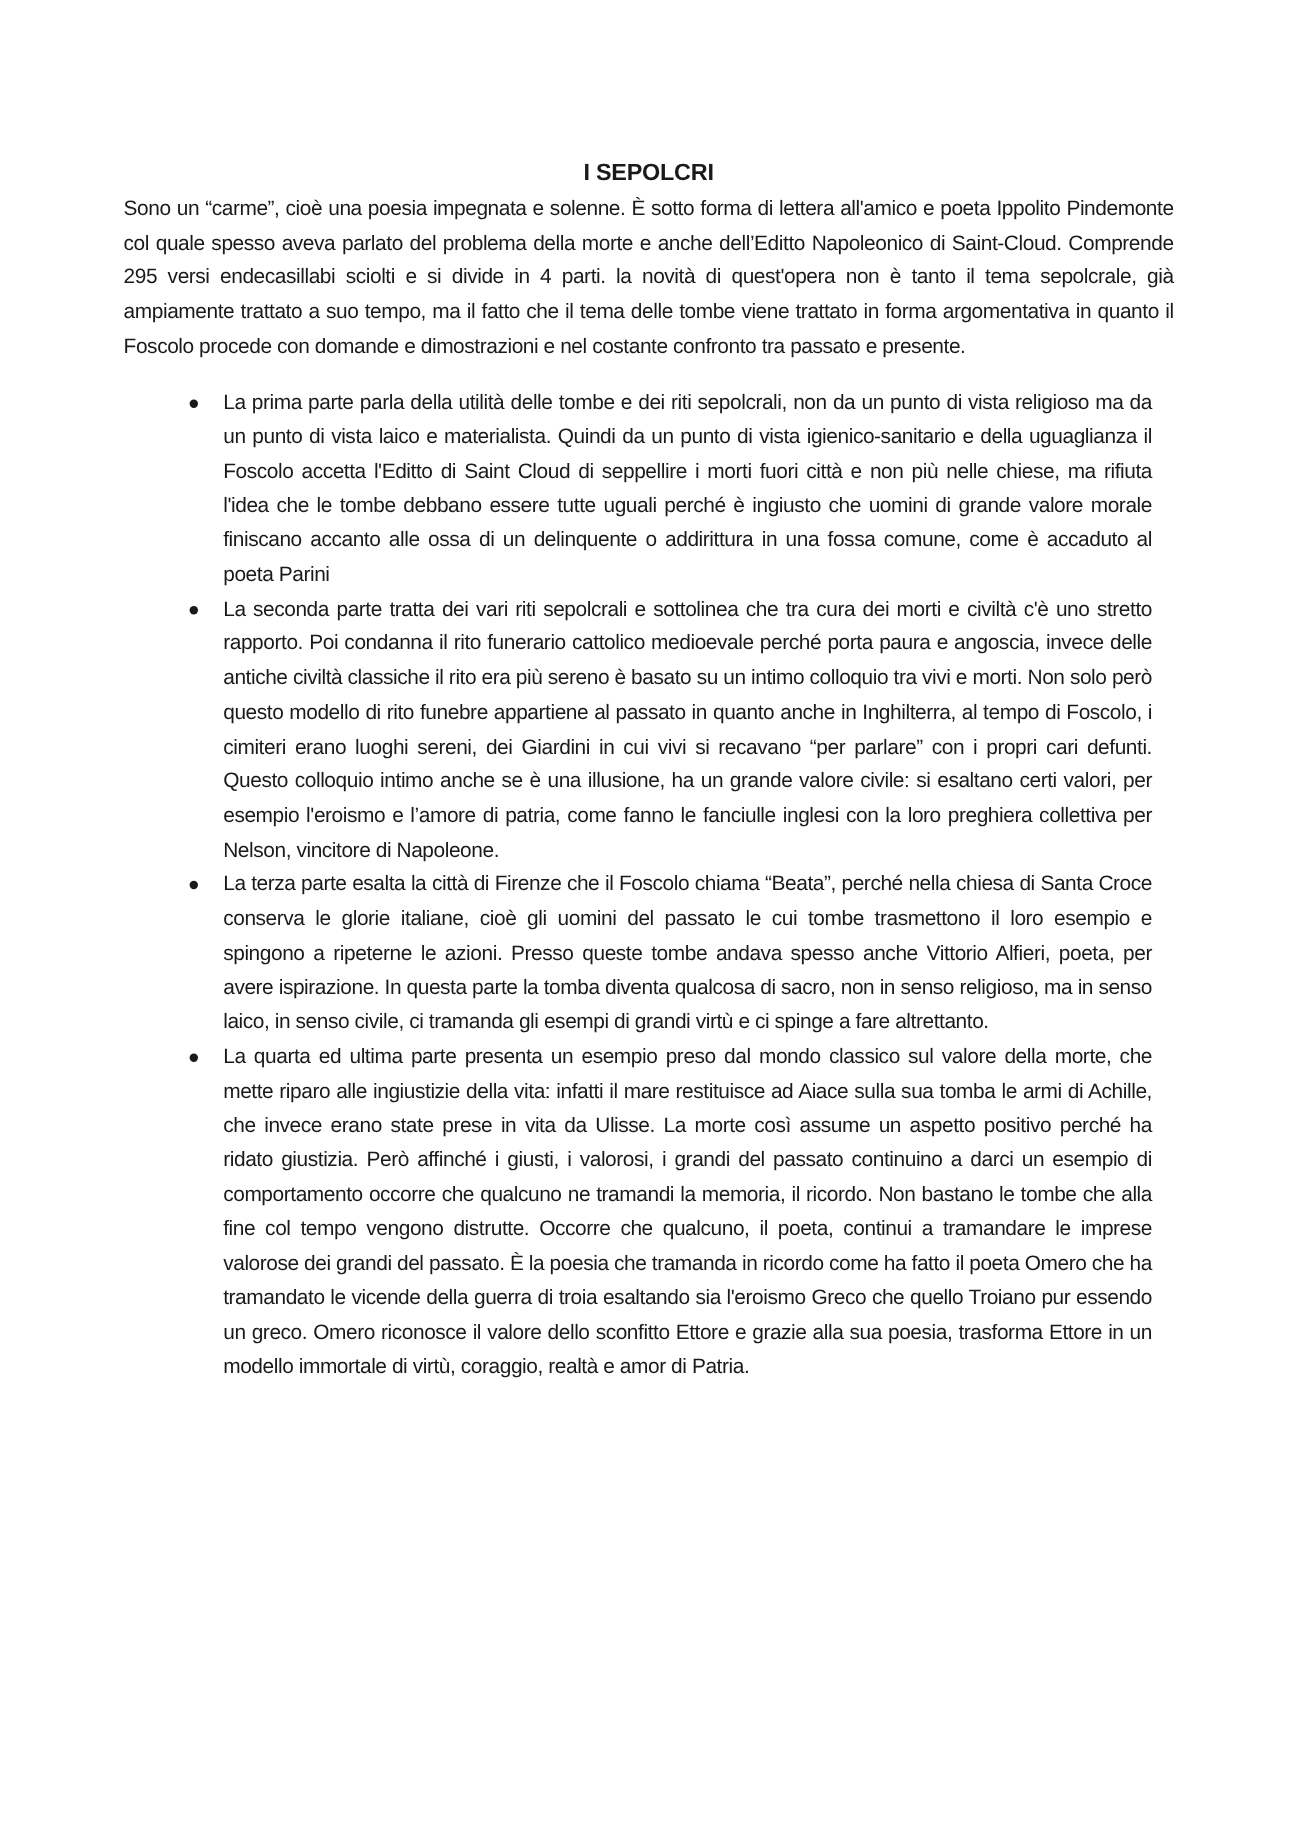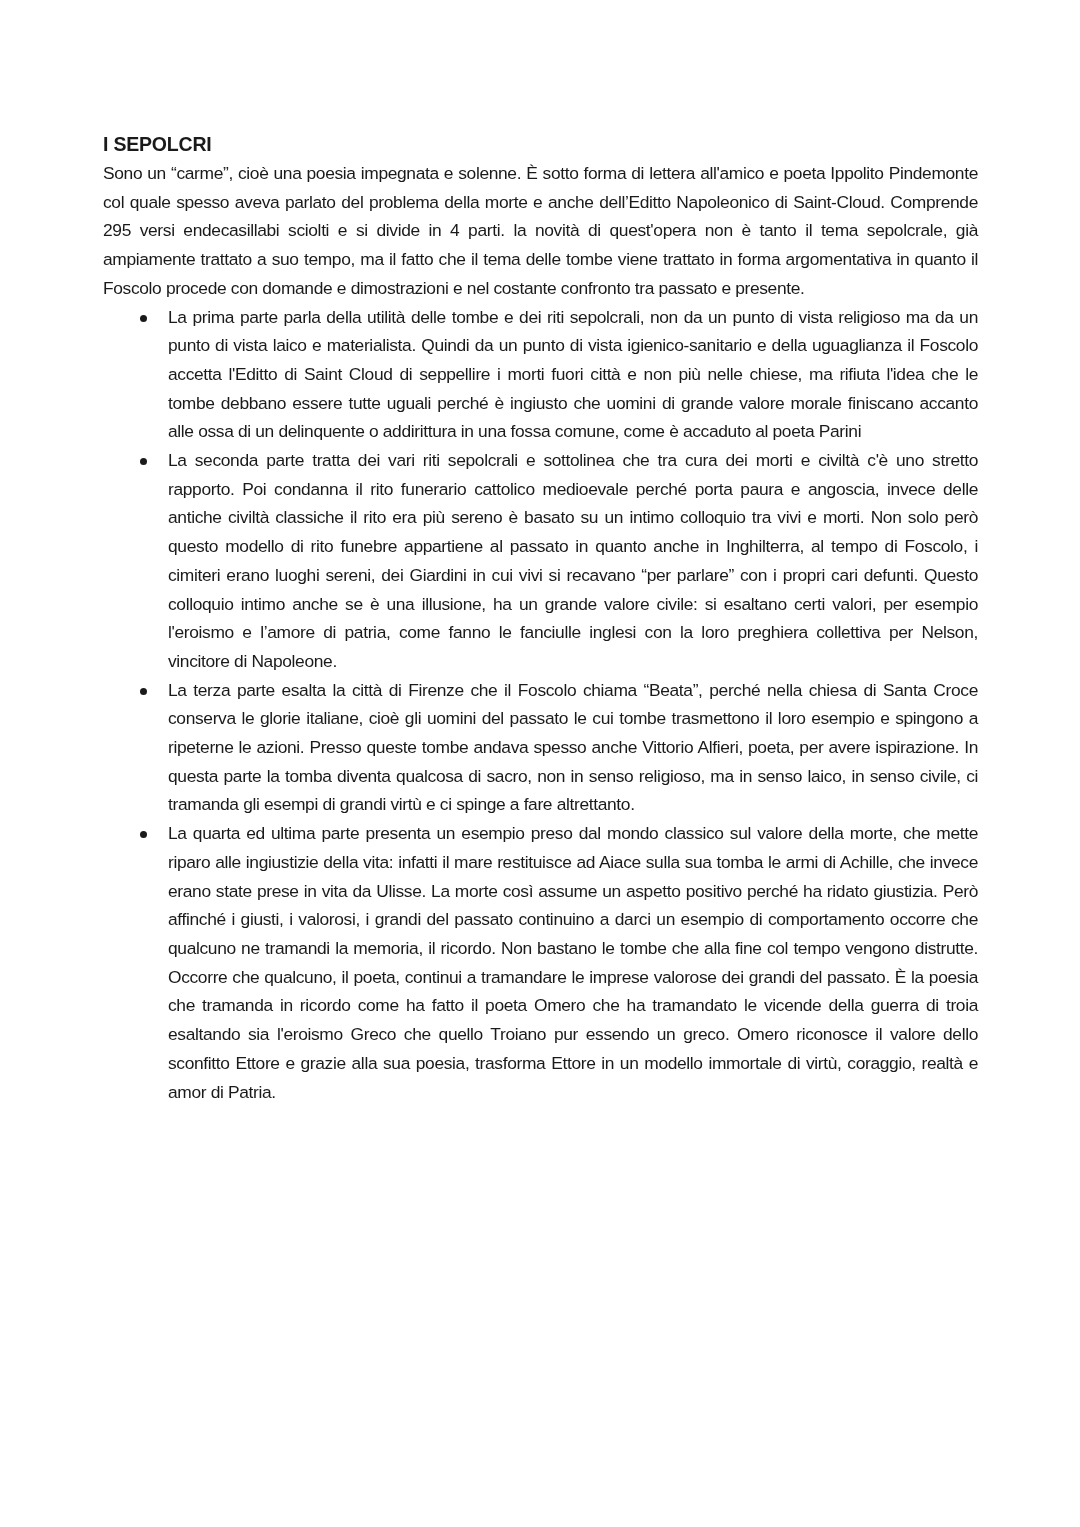--- a/index.html
+++ b/index.html
@@ -6,25 +6,25 @@
   body { width: 1080px; height: 1527px; position: relative; overflow: hidden; }
   .page {
     position: absolute; left: 103px; top: 129px; width: 875px;
     font-family: "Liberation Sans", sans-serif;
     color: #1a1a1a;
     font-size: 17.4px;
     line-height: 28.7px;
     letter-spacing: -0.35px;
   }
   .title {
-    text-align: left; font-weight: bold; font-size: 19.5px;
+    text-align: center; font-weight: bold; font-size: 19.5px;
     line-height: 30px; margin: 0; letter-spacing: -0.2px;
   }
   .intro { margin: 0; text-align: justify; }
-  ul.parts { list-style: none; margin: 0; padding: 0 0 0 65px; }
+  ul.parts { list-style: none; margin: 18px; padding: 0 0 0 65px; }
   ul.parts li { position: relative; margin: 0; text-align: justify; }
   .bullet {
     position: absolute; left: -28px; top: 12px; width: 7px; height: 7px;
     border-radius: 50%; background: #1a1a1a;
   }
 </style>
 </head>
 <body>
 
 <div class="page">

